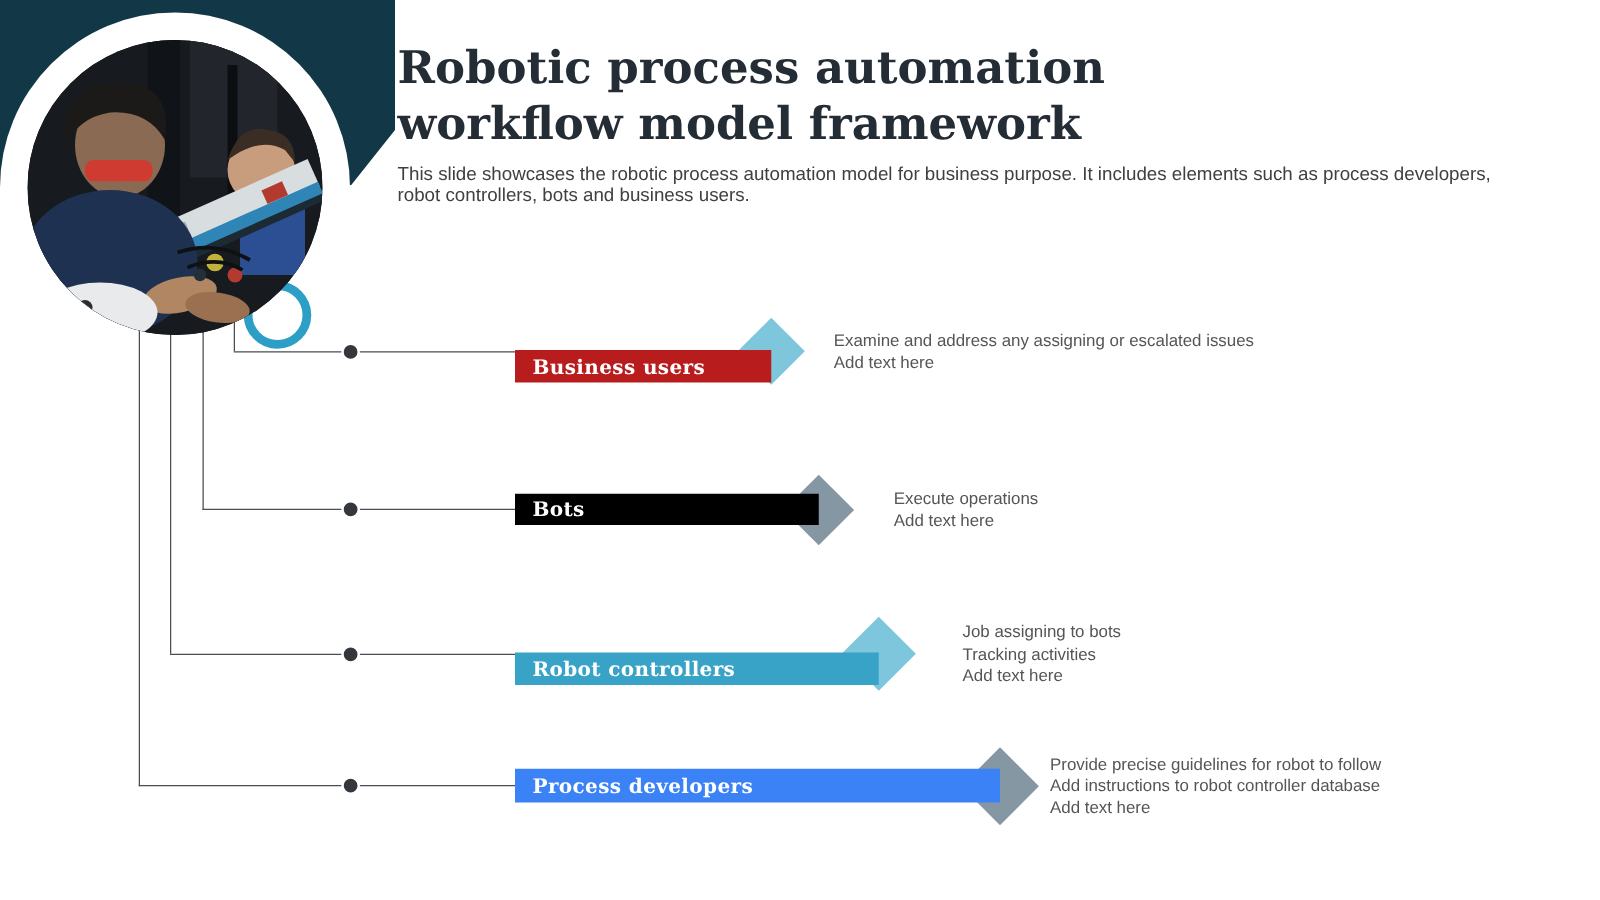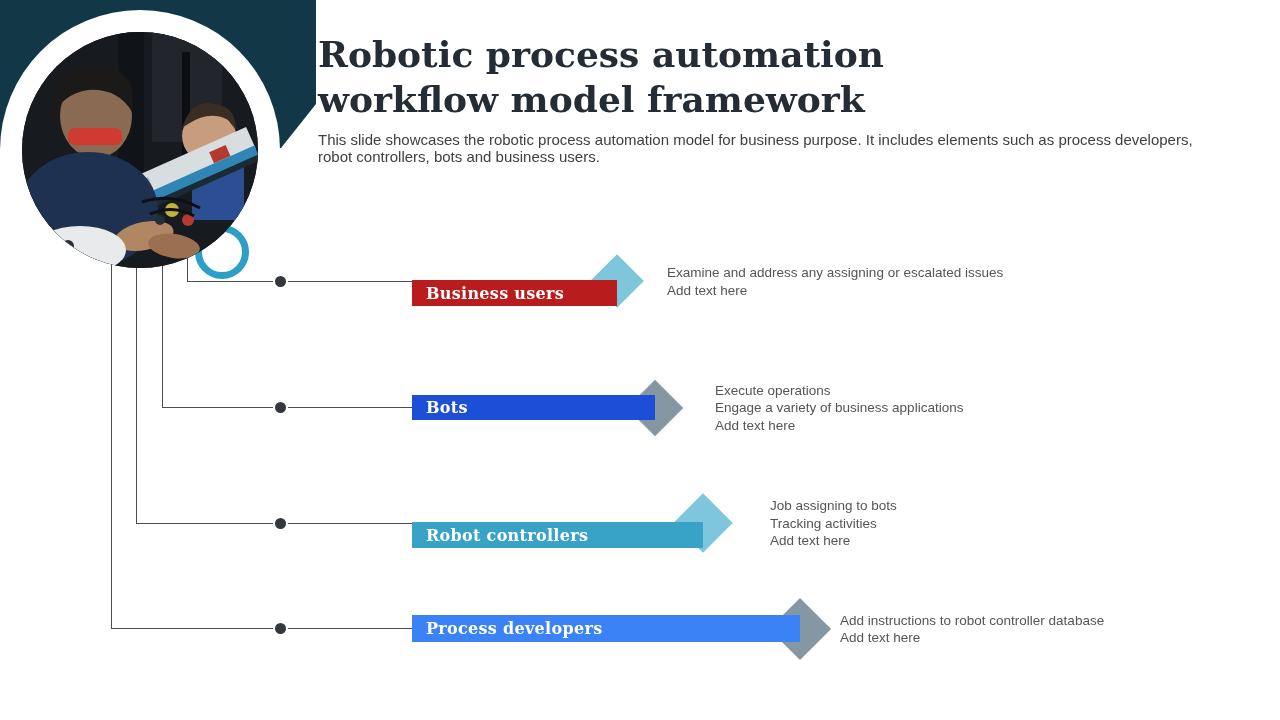--- a/index.html
+++ b/index.html
@@ -127,43 +127,43 @@
   <div id="rows">
   <div class="bar" style="top: 280px; height: 26px; width: 205px; background: #b91c1c;">
     <span class="bar-label">Business users</span>
   </div>
   <div class="diamond" style="height: 38px; width: 38px; left: 598px; top: 262px; background: rgb(126, 198, 219);"></div>
   <div class="desc" style="left: 667px; top: 281px;">
         <div>Examine and address any assigning or escalated issues</div>
         <div>Add text here</div>
       </div>
 
-  <div class="bar" style="top: 395px; height: 25px; width: 243px; background: #1d4ed8;">
+  <div class="bar" style="top: 395px; height: 25px; width: 243px; background: #000000;">
     <span class="bar-label">Bots</span>
   </div>
   <div class="diamond" style="height: 40px; width: 40px; left: 635px; top: 387.5px; background: rgb(133, 151, 163);"></div>
   <div class="desc" style="left: 715px; top: 407.5px;">
         <div>Execute operations</div>
-        <div>Engage a variety of business applications</div>
         <div>Add text here</div>
       </div>
 
   <div class="bar" style="top: 510px; height: 26px; width: 291px; background: rgb(56, 163, 198); margin-top: 12px;">
     <span class="bar-label">Robot controllers</span>
   </div>
   <div class="diamond" style="height: 42px; width: 42px; left: 682px; top: 502px; background: rgb(126, 198, 219);"></div>
   <div class="desc" style="left: 770px; top: 523px;">
         <div>Job assigning to bots</div>
         <div>Tracking activities</div>
         <div>Add text here</div>
       </div>
 
   <div class="bar" style="top: 615px; height: 27px; width: 388px; background: #3b82f6;">
     <span class="bar-label">Process developers</span>
   </div>
   <div class="diamond" style="height: 44px; width: 44px; left: 778px; top: 606.5px; background: rgb(133, 151, 163);"></div>
   <div class="desc" style="left: 840px; top: 628.5px;">
+        <div>Provide precise guidelines for robot to follow</div>
         <div>Add instructions to robot controller database</div>
         <div>Add text here</div>
       </div>
 </div>
 
 </div>
 
 </body></html>

